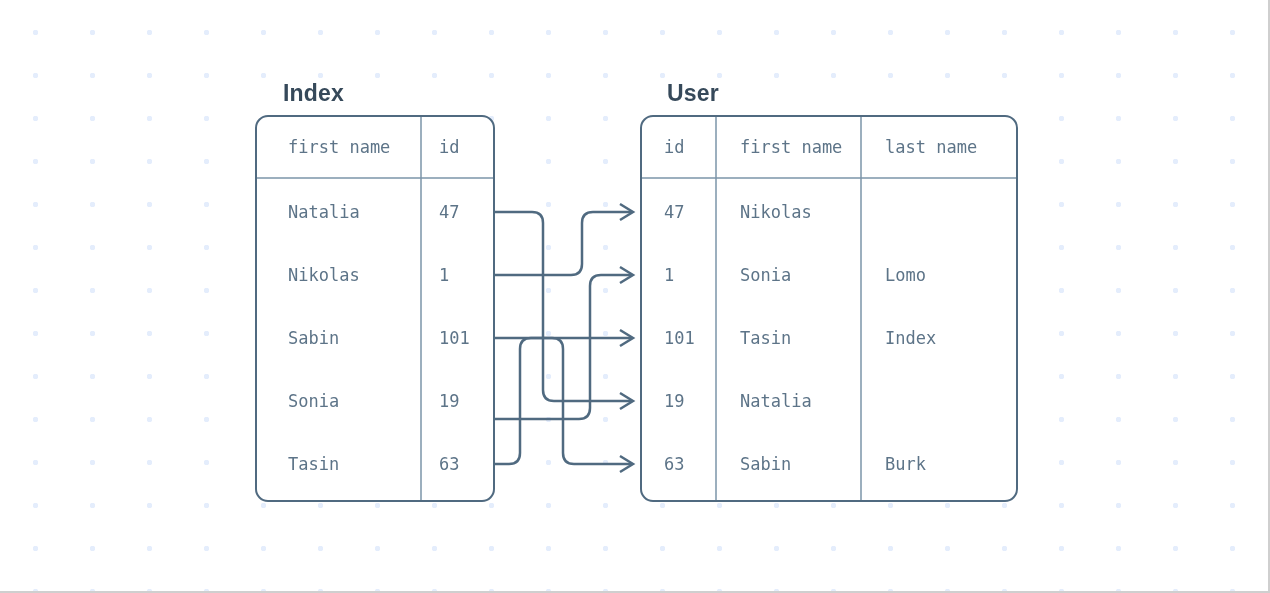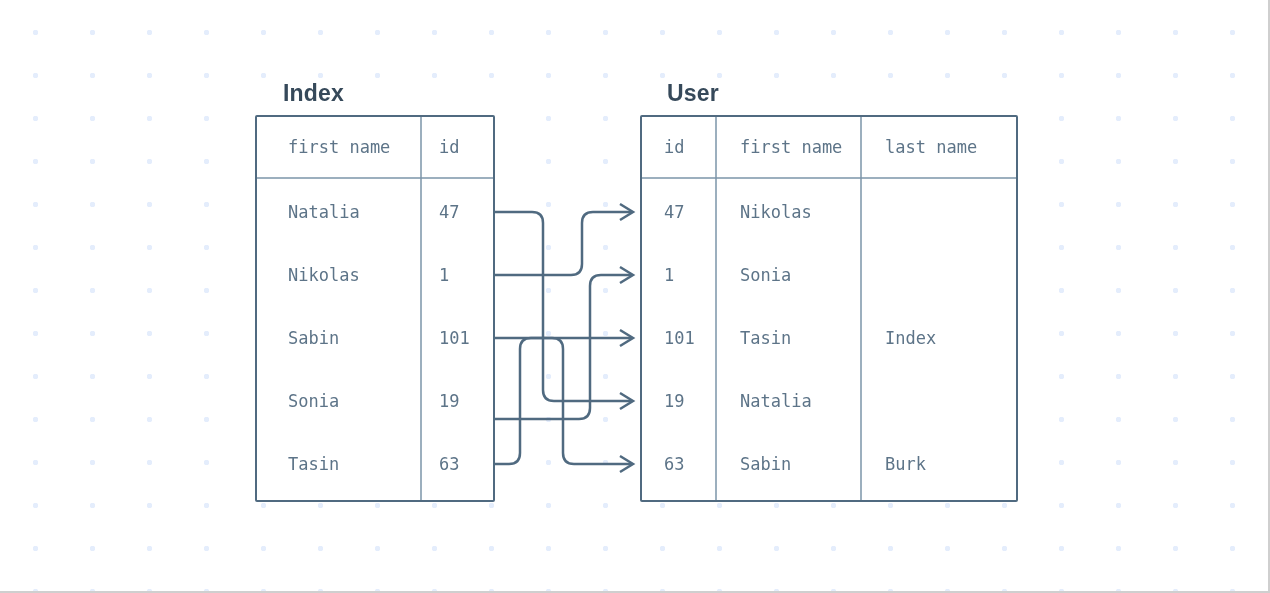--- a/index.html
+++ b/index.html
@@ -30,21 +30,21 @@
   .title-index{left:283px;top:80px;}
   .title-user{left:667px;top:80px;}
 
   .dbtable{
     position:absolute;
     top:115px;
     height:387px;
     box-sizing:border-box;
     background:#fff;
     border:2.5px solid var(--line);
-    border-radius:2px;
+    border-radius:13px;
     overflow:hidden;
   }
   .tbl-index{left:255px;width:240px;}
   .tbl-user{left:640px;width:378px;}
 
   .vline{position:absolute;top:0;bottom:0;width:1.5px;background:var(--thin);opacity:.75;}
   .hline{position:absolute;left:0;right:0;top:60px;height:1.5px;background:var(--thin);opacity:.75;}
   .tbl-index .v1{left:163px;}
   .tbl-user  .v1{left:73px;}
   .tbl-user  .v2{left:218px;}
@@ -138,20 +138,21 @@
       <div class="cell c2">first name</div>
       <div class="cell c3">last name</div>
     </div>
     <div class="row first">
       <div class="cell c1">47</div>
       <div class="cell c2">Nikolas</div>
     </div>
     <div class="row">
       <div class="cell c1">1</div>
       <div class="cell c2">Sonia</div>
+      <div class="cell c3">Lomo</div>
     </div>
     <div class="row">
       <div class="cell c1">101</div>
       <div class="cell c2">Tasin</div>
       <div class="cell c3">Index</div>
     </div>
     <div class="row">
       <div class="cell c1">19</div>
       <div class="cell c2">Natalia</div>
     </div>

